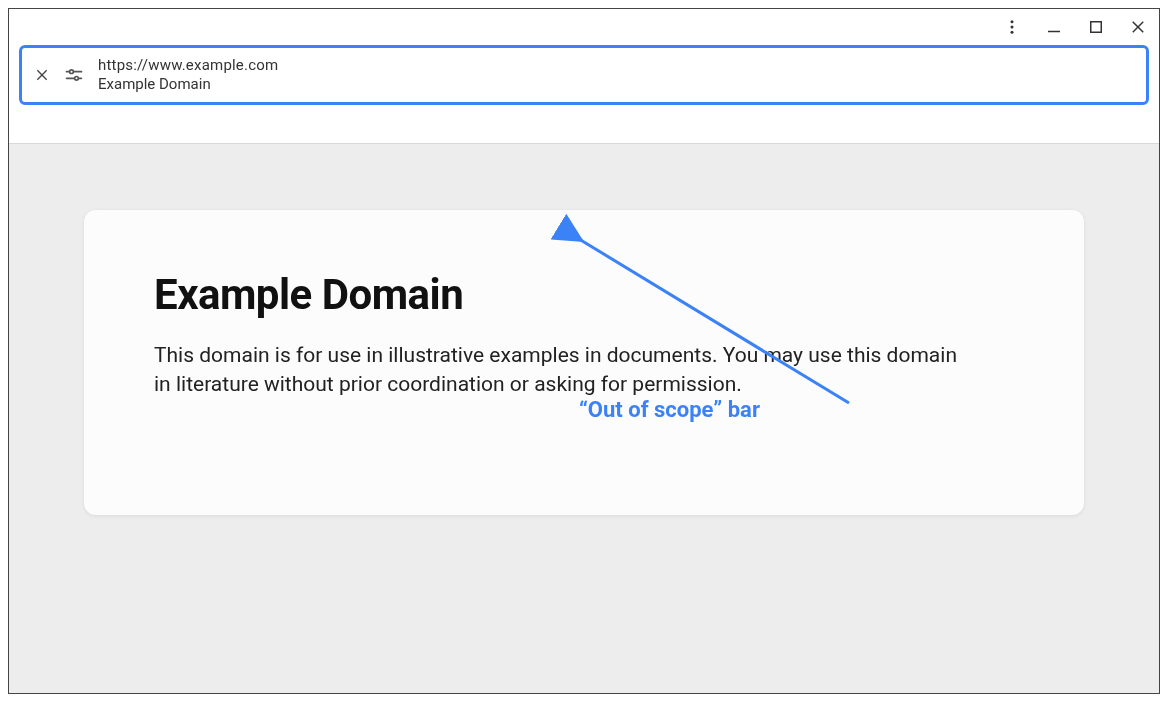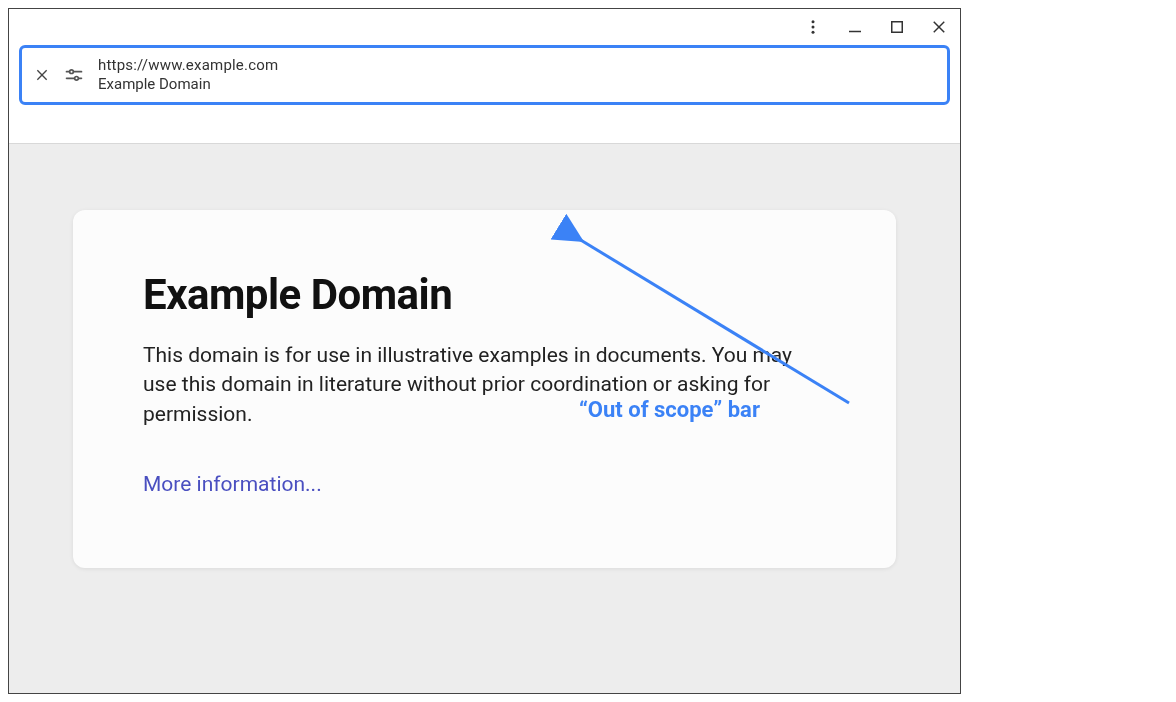--- a/index.html
+++ b/index.html
@@ -5,21 +5,21 @@
     * { box-sizing: border-box; margin: 0; padding: 0; }
     body {
       font-family: -apple-system, BlinkMacSystemFont, "Segoe UI", Roboto, Arial, sans-serif;
       background: #fff;
       width: 1176px;
       height: 702px;
       position: relative;
     }
     .window {
       border: 1px solid #444;
-      width: 953px;
+      width: 1152px;
       height: 686px;
       margin: 8px;
       position: relative;
       background: #fff;
     }
     .titlebar {
       height: 36px;
       display: flex;
       justify-content: flex-end;
       align-items: center;
@@ -181,21 +181,20 @@
         <span class="addr-url">https://www.example.com</span>
         <span class="addr-title">Example Domain</span>
       </div>
     </div>
   </div>
 
   <div class="workarea">
     <div class="content-card">
       <h1 class="page-title">Example Domain</h1>
       <p class="page-body">This domain is for use in illustrative examples in documents. You may use this domain in literature without prior coordination or asking for permission.</p>
-      <a class="page-link">More information...</a>
     </div>
   </div>
 
   <div class="annotation">
     <svg viewBox="0 0 300 180">
       <defs>
         <marker id="arrowhead" markerWidth="10" markerHeight="10" refX="2" refY="5" orient="auto">
           <polygon points="10 0, 0 5, 10 10" fill="#3b82f6"></polygon>
         </marker>
       </defs>

